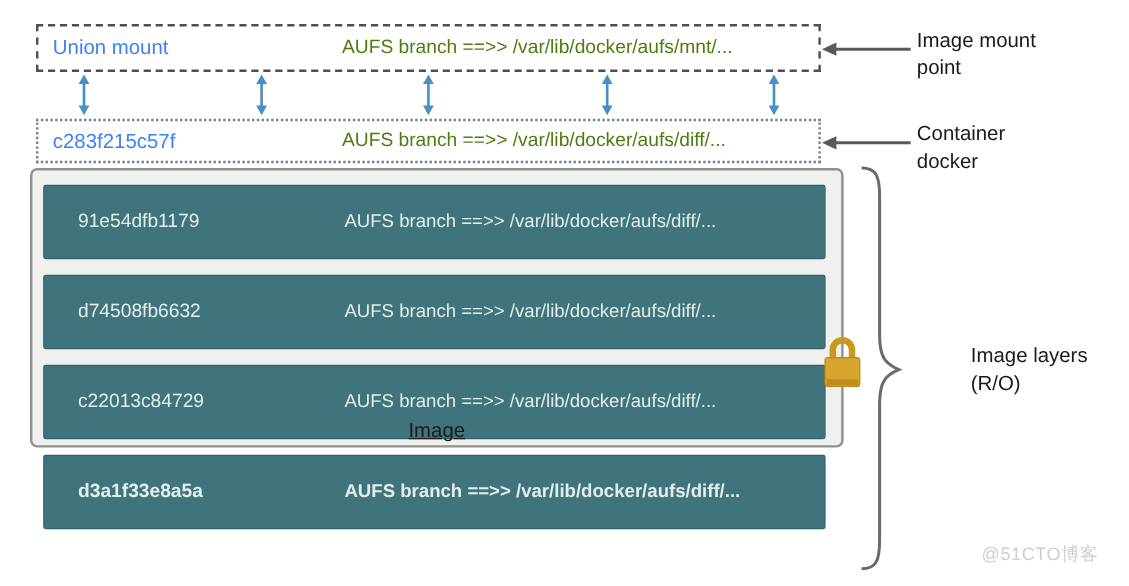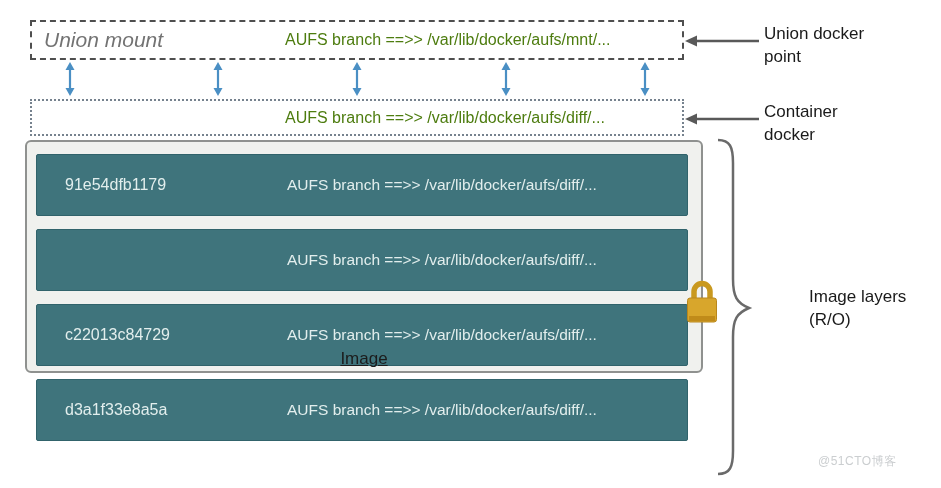--- a/index.html
+++ b/index.html
@@ -27,23 +27,22 @@
   .hbox.dotted {
     top: 99px;
     height: 37px;
     border: 2px dotted #76828e;
   }
   .hbox .box-label {
     position: absolute;
     left: 12px;
     top: 50%;
     transform: translateY(-50%);
-    font-size: 21px;
-    color: #737373;
-    font-style: italic;
+    font-size: 17px;
+    color: #3b82f6;
   }
   .hbox .box-path {
     position: absolute;
     left: 253px;
     top: 50%;
     transform: translateY(-50%);
     font-size: 16px;
     color: #4d7c0f;
     white-space: nowrap;
   }
@@ -87,21 +86,21 @@
     left: 250px;
     top: 50%;
     transform: translateY(-50%);
     font-size: 15.5px;
     color: #e2eeed;
     white-space: nowrap;
   }
   .row-0 { top: 12px; }
   .row-1 { top: 87px; }
   .row-2 { top: 162px; padding-left: 40px; }
-  .row-3 { top: 237px; }
+  .row-3 { top: 237px; font-weight: bold; }
   .image-caption {
     position: absolute;
     left: 0;
     bottom: 2px;
     width: 100%;
     text-align: center;
     font-size: 17px;
     color: #1c1c1c;
     text-decoration: underline;
   }
@@ -135,21 +134,21 @@
     width: 74px;
     height: 14px;
   }
   .harrow-1 { left: 685px; top: 34px; }
   .harrow-2 { left: 685px; top: 112px; }
   
   .watermark {
     position: absolute;
     left: 818px;
     top: 453px;
-    font-size: 12px;
+    font-size: 15px;
     color: #cbced0;
     letter-spacing: 0.5px;
   }
 </style>
 </head>
 <body>
 
 <div class="canvas">
 
   <div class="hbox dashed">
@@ -177,29 +176,31 @@
       <polygon points="6,0 1.5,8 10.5,8" fill="#4a8fc4"></polygon>
       <polygon points="6,34 1.5,26 10.5,26" fill="#4a8fc4"></polygon>
     </svg>
   <svg class="varrow" style="left:639px" viewBox="0 0 12 34">
       <line x1="6" y1="6" x2="6" y2="28" stroke="#4a8fc4" stroke-width="2.2"></line>
       <polygon points="6,0 1.5,8 10.5,8" fill="#4a8fc4"></polygon>
       <polygon points="6,34 1.5,26 10.5,26" fill="#4a8fc4"></polygon>
     </svg>
 
   <div class="hbox dotted">
+    <span class="box-label">c283f215c57f</span>
     <span class="box-path">AUFS branch ==&gt;&gt; /var/lib/docker/aufs/diff/...</span>
   </div>
 
   <div class="image-box">
     <div class="layer-row row-0">
       <span class="layer-id">91e54dfb1179</span>
       <span class="layer-path">AUFS branch ==&gt;&gt; /var/lib/docker/aufs/diff/...</span>
     </div>
     <div class="layer-row row-1">
+      <span class="layer-id">d74508fb6632</span>
       <span class="layer-path">AUFS branch ==&gt;&gt; /var/lib/docker/aufs/diff/...</span>
     </div>
     <div class="layer-row row-2">
       <span class="layer-id">c22013c84729</span>
       <span class="layer-path">AUFS branch ==&gt;&gt; /var/lib/docker/aufs/diff/...</span>
     </div>
     <div class="layer-row row-3">
       <span class="layer-id">d3a1f33e8a5a</span>
       <span class="layer-path">AUFS branch ==&gt;&gt; /var/lib/docker/aufs/diff/...</span>
     </div>
@@ -218,19 +219,19 @@
 
   <svg class="harrow harrow-1" viewBox="0 0 74 14">
     <line x1="10" y1="7" x2="74" y2="7" stroke="#595959" stroke-width="2.5"></line>
     <polygon points="0,7 12,1.5 12,12.5" fill="#595959"></polygon>
   </svg>
   <svg class="harrow harrow-2" viewBox="0 0 74 14">
     <line x1="10" y1="7" x2="74" y2="7" stroke="#595959" stroke-width="2.5"></line>
     <polygon points="0,7 12,1.5 12,12.5" fill="#595959"></polygon>
   </svg>
 
-  <div class="anno anno-1">Union docker point</div>
+  <div class="anno anno-1">Image mount point</div>
   <div class="anno anno-2">Container docker</div>
   <div class="anno anno-3">Image layers (R/O)</div>
 
   <div class="watermark">@51CTO博客</div>
 
 </div>
 
 </body></html>

